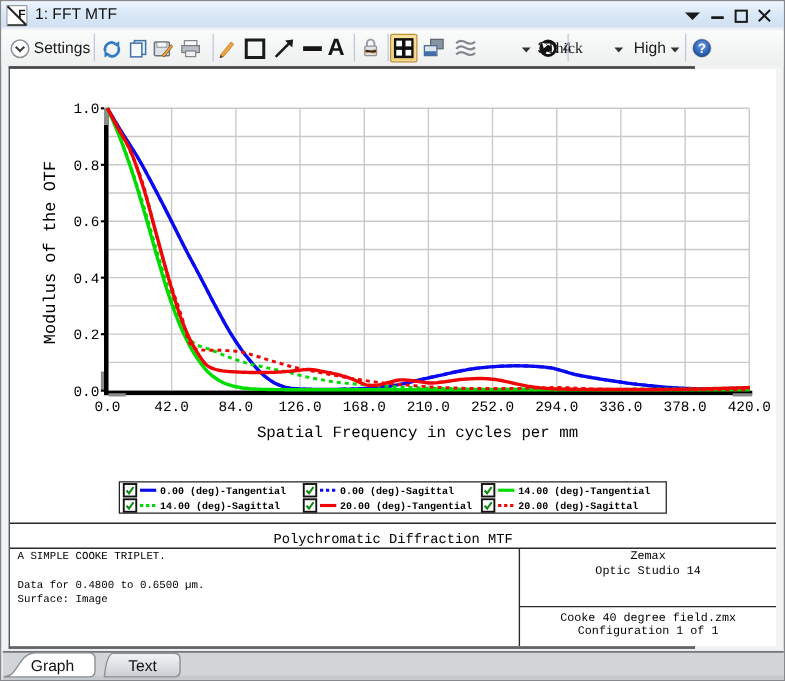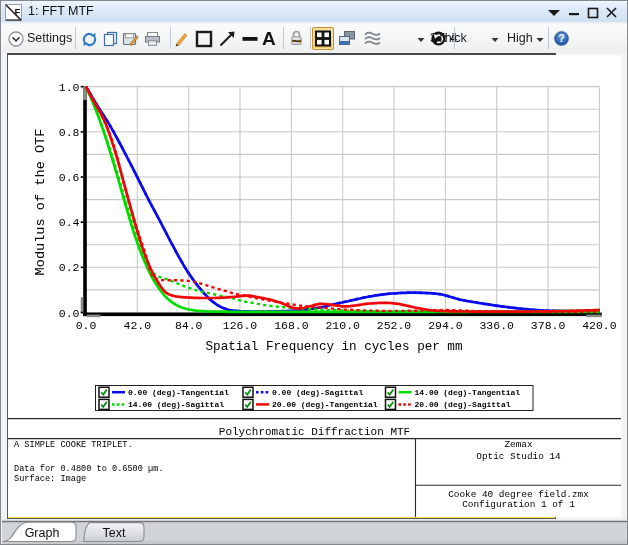--- a/index.html
+++ b/index.html
@@ -9,21 +9,21 @@
   background:linear-gradient(to bottom,#eef5fc 0%,#dceaf8 40%,#cfe0f2 100%);
   border-bottom:1px solid #e8eef6;}
 #titlebar .ticon{position:absolute;left:4px;top:3px;}
 #titlebar .ttext{position:absolute;left:27px;top:3px;font-size:12.5px;color:#111;text-align:right;}
 #capbtns{position:absolute;right:8px;top:0;height:22px;}
 #toolbar{position:absolute;left:0;top:23px;width:626px;height:29px;
   background:linear-gradient(to bottom,#fafbfb,#eeefef);}
 #toolbar .sep{position:absolute;top:3px;width:1px;height:22px;background:#bcc8d9;}
 #toolbar .txt{position:absolute;top:0;height:20px;line-height:29px;font-size:12.5px;color:#1b1b1b;}
 #toolbar svg{position:absolute;}
-#panel{position:absolute;left:6px;top:52px;width:549px;height:466px;background:#fde047;
+#panel{position:absolute;left:6px;top:52px;width:549px;height:466px;background:#737373;
   border:1px solid #55575a;border-top:2px solid #46484a;}
 #tabbar{position:absolute;left:1px;top:518px;width:626px;height:26px;}
 </style></head>
 <body>
 <div id="win">
 <div id="titlebar">
  <svg class="ticon" width="18" height="18" viewBox="0 0 18 18">
   <rect x="0.5" y="0.5" width="16" height="16" fill="#fff" stroke="#9aa0a6" stroke-width="1"></rect>
   <path d="M1,1 L16,16" stroke="#222" stroke-width="1.6" fill="none"></path>
   <path d="M1,16 L16,16" stroke="#222" stroke-width="1.2" fill="none"></path>
@@ -107,21 +107,21 @@
  <div class="txt" style="left:388px;margin-left:41px;">3 x 4</div>
  <svg style="left:416px;top:13px;" width="8" height="6" viewBox="0 0 8 6">
         <path d="M0.5,1 L7.5,1 L4,5 Z" fill="#333"></path>
       </svg>
  <svg style="left:430px;top:7px;" width="15" height="15" viewBox="0 0 15 15">
   <circle cx="7.5" cy="7.5" r="7" fill="#121212"></circle>
   <path d="M4.4,6.4 A3.6,3.6 0 1 1 6,11" stroke="#fff" stroke-width="1.7" fill="none"></path>
   <path d="M2.8,3.2 L7.4,4.4 L4,7.8 Z" fill="#fff"></path>
  </svg>
  <div class="sep" style="left:453px;"></div>
- <div class="txt" style="left:436px;">Thick</div>
+ <div class="txt" style="left:436px;font-family:Liberation Serif, serif;">Thick</div>
  <svg style="left:490px;top:13px;" width="8" height="6" viewBox="0 0 8 6">
         <path d="M0.5,1 L7.5,1 L4,5 Z" fill="#333"></path>
       </svg>
  <div class="txt" style="left:506px;">High</div>
  <svg style="left:535px;top:13px;" width="8" height="6" viewBox="0 0 8 6">
         <path d="M0.5,1 L7.5,1 L4,5 Z" fill="#333"></path>
       </svg>
  <div class="sep" style="left:547px;"></div>
  <svg style="left:552px;top:6px;" width="17" height="17" viewBox="0 0 17 17">
   <defs>

